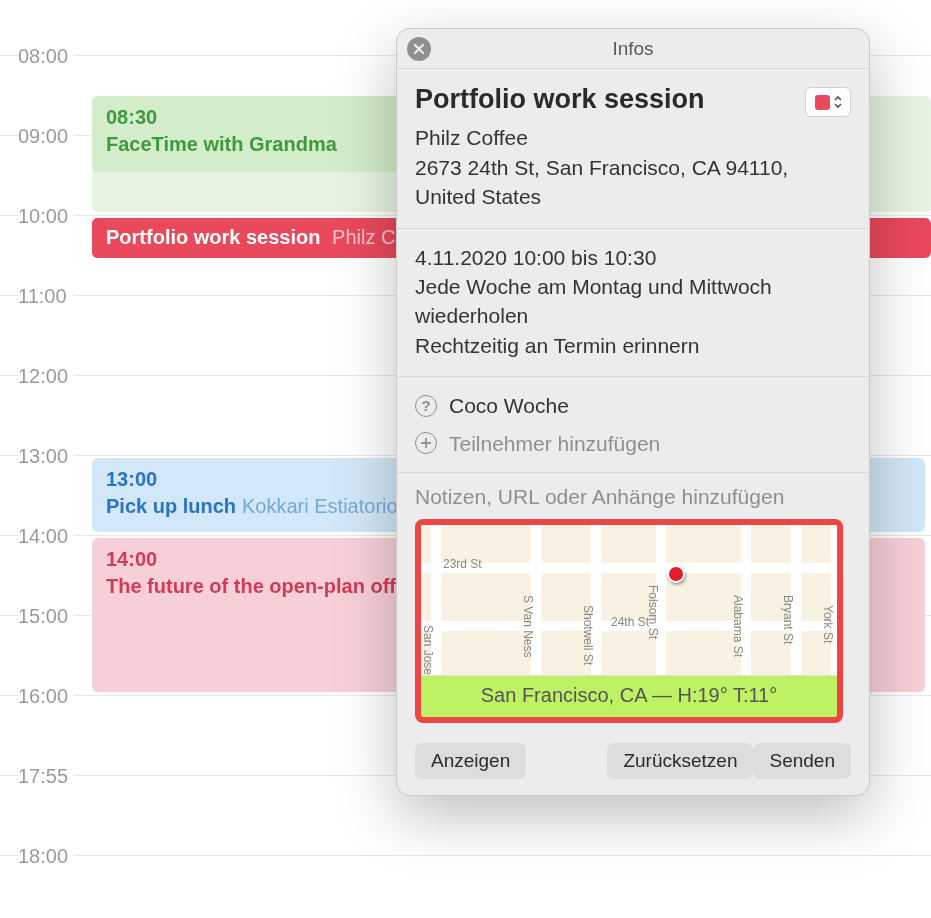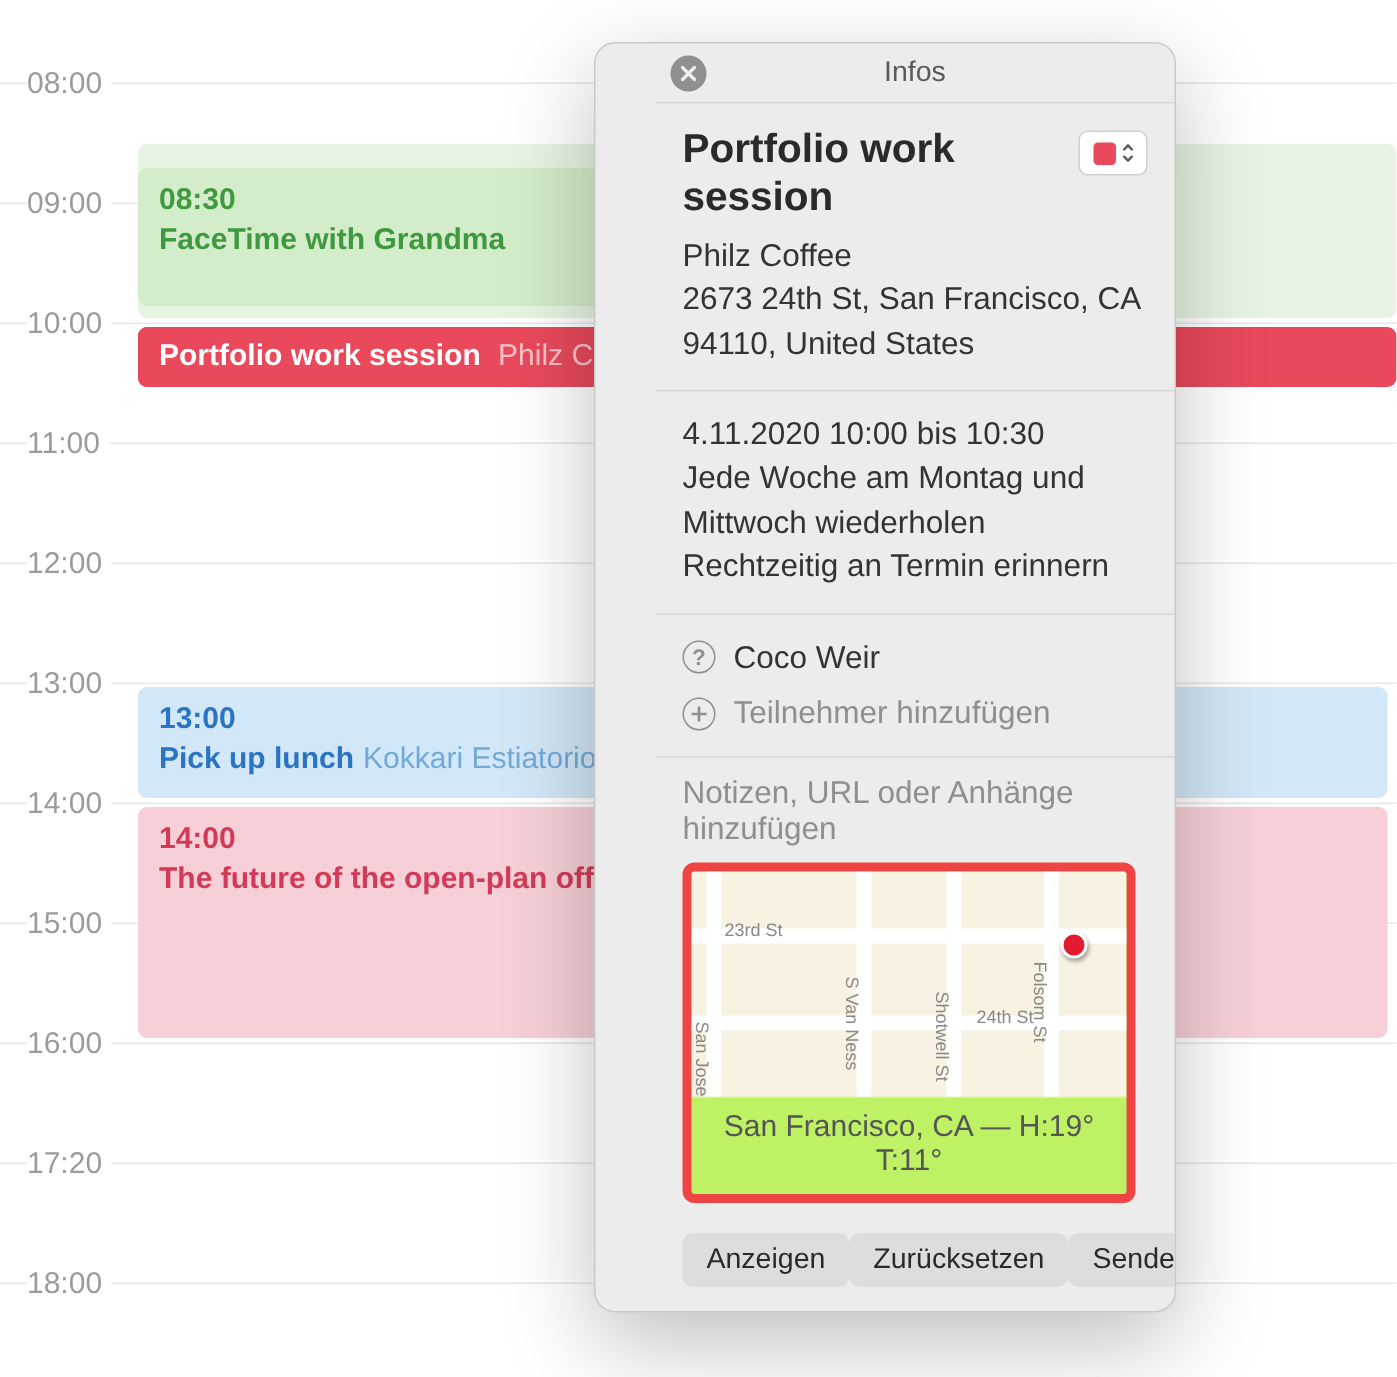--- a/index.html
+++ b/index.html
@@ -52,28 +52,27 @@
   .ev-red-bg { position:absolute; left:92px; right:0; background:#e9495b; border-radius:6px; }
   .ev-blue   { background: #d2e7f7; color: #2a74c3; }
   .ev-blue .ev-loc { color: #73a9d9; }
   .ev-pink   { background: #f6d0d6; color: #d23b57; }
 
   
   .popover {
     position: absolute;
     left: 396px;
     top: 28px;
-    width: 388px;
+    width: 474px;
     background: #ececec;
     border: 1px solid #c9c9c9;
     border-radius: 14px;
     box-shadow: 0 20px 60px rgba(0,0,0,0.25);
     overflow: hidden;
     color: #2a2a2a;
-    padding-left: 40px;
   }
   .popover .header {
     position: relative;
     height: 40px;
     display: flex;
     align-items: center;
     justify-content: center;
     border-bottom: 1px solid #d8d8d8;
   }
   .popover .header-title {
@@ -240,28 +239,28 @@
   <div class="hour-row" style="top:535px">
       <span class="hour-label">14:00</span>
     </div>
   <div class="hour-row" style="top:615px">
       <span class="hour-label">15:00</span>
     </div>
   <div class="hour-row" style="top:695px">
       <span class="hour-label">16:00</span>
     </div>
   <div class="hour-row" style="top:775px">
-      <span class="hour-label">17:20</span>
+      <span class="hour-label">17:55</span>
     </div>
   <div class="hour-row" style="top:855px">
       <span class="hour-label">18:00</span>
     </div>
 
   <div class="ev-green-bg" style="top:96px;height:116px"></div>
-  <div class="event ev-green" style="top:112px;height:92px;right:500px">
+  <div class="event ev-green" style="top:96px;height:76px;right:500px">
     <span class="ev-time">08:30</span>
     <span class="ev-title">FaceTime with Grandma</span>
   </div>
 
   <div class="ev-red-bg" style="top:218px;height:40px"></div>
   <div class="event ev-red" style="top:218px;height:40px;padding-top:6px;padding-bottom:6px">
     <span class="ev-title">Portfolio work session</span>
     <span class="ev-loc">Philz Coffee</span>
   </div>
 
@@ -304,21 +303,21 @@
 
   <div class="section">
     <div>4.11.2020  10:00 bis 10:30</div>
     <div>Jede Woche am Montag und Mittwoch wiederholen</div>
     <div>Rechtzeitig an Termin erinnern</div>
   </div>
 
   <div class="section" style="padding-top:10px;padding-bottom:10px">
     <div class="invitee-row">
       <span class="icon-circle qm"></span>
-      <span>Coco Weir</span>
+      <span>Coco Woche</span>
     </div>
     <div class="add-row">
       <span class="icon-circle plus">
         <svg viewBox="0 0 12 12">
             <line x1="6" y1="1" x2="6" y2="11" stroke="#8f8f8f" stroke-width="1.8"></line>
             <line x1="1" y1="6" x2="11" y2="6" stroke="#8f8f8f" stroke-width="1.8"></line>
           </svg>
       </span>
       <span>Teilnehmer hinzufügen</span>
     </div>

